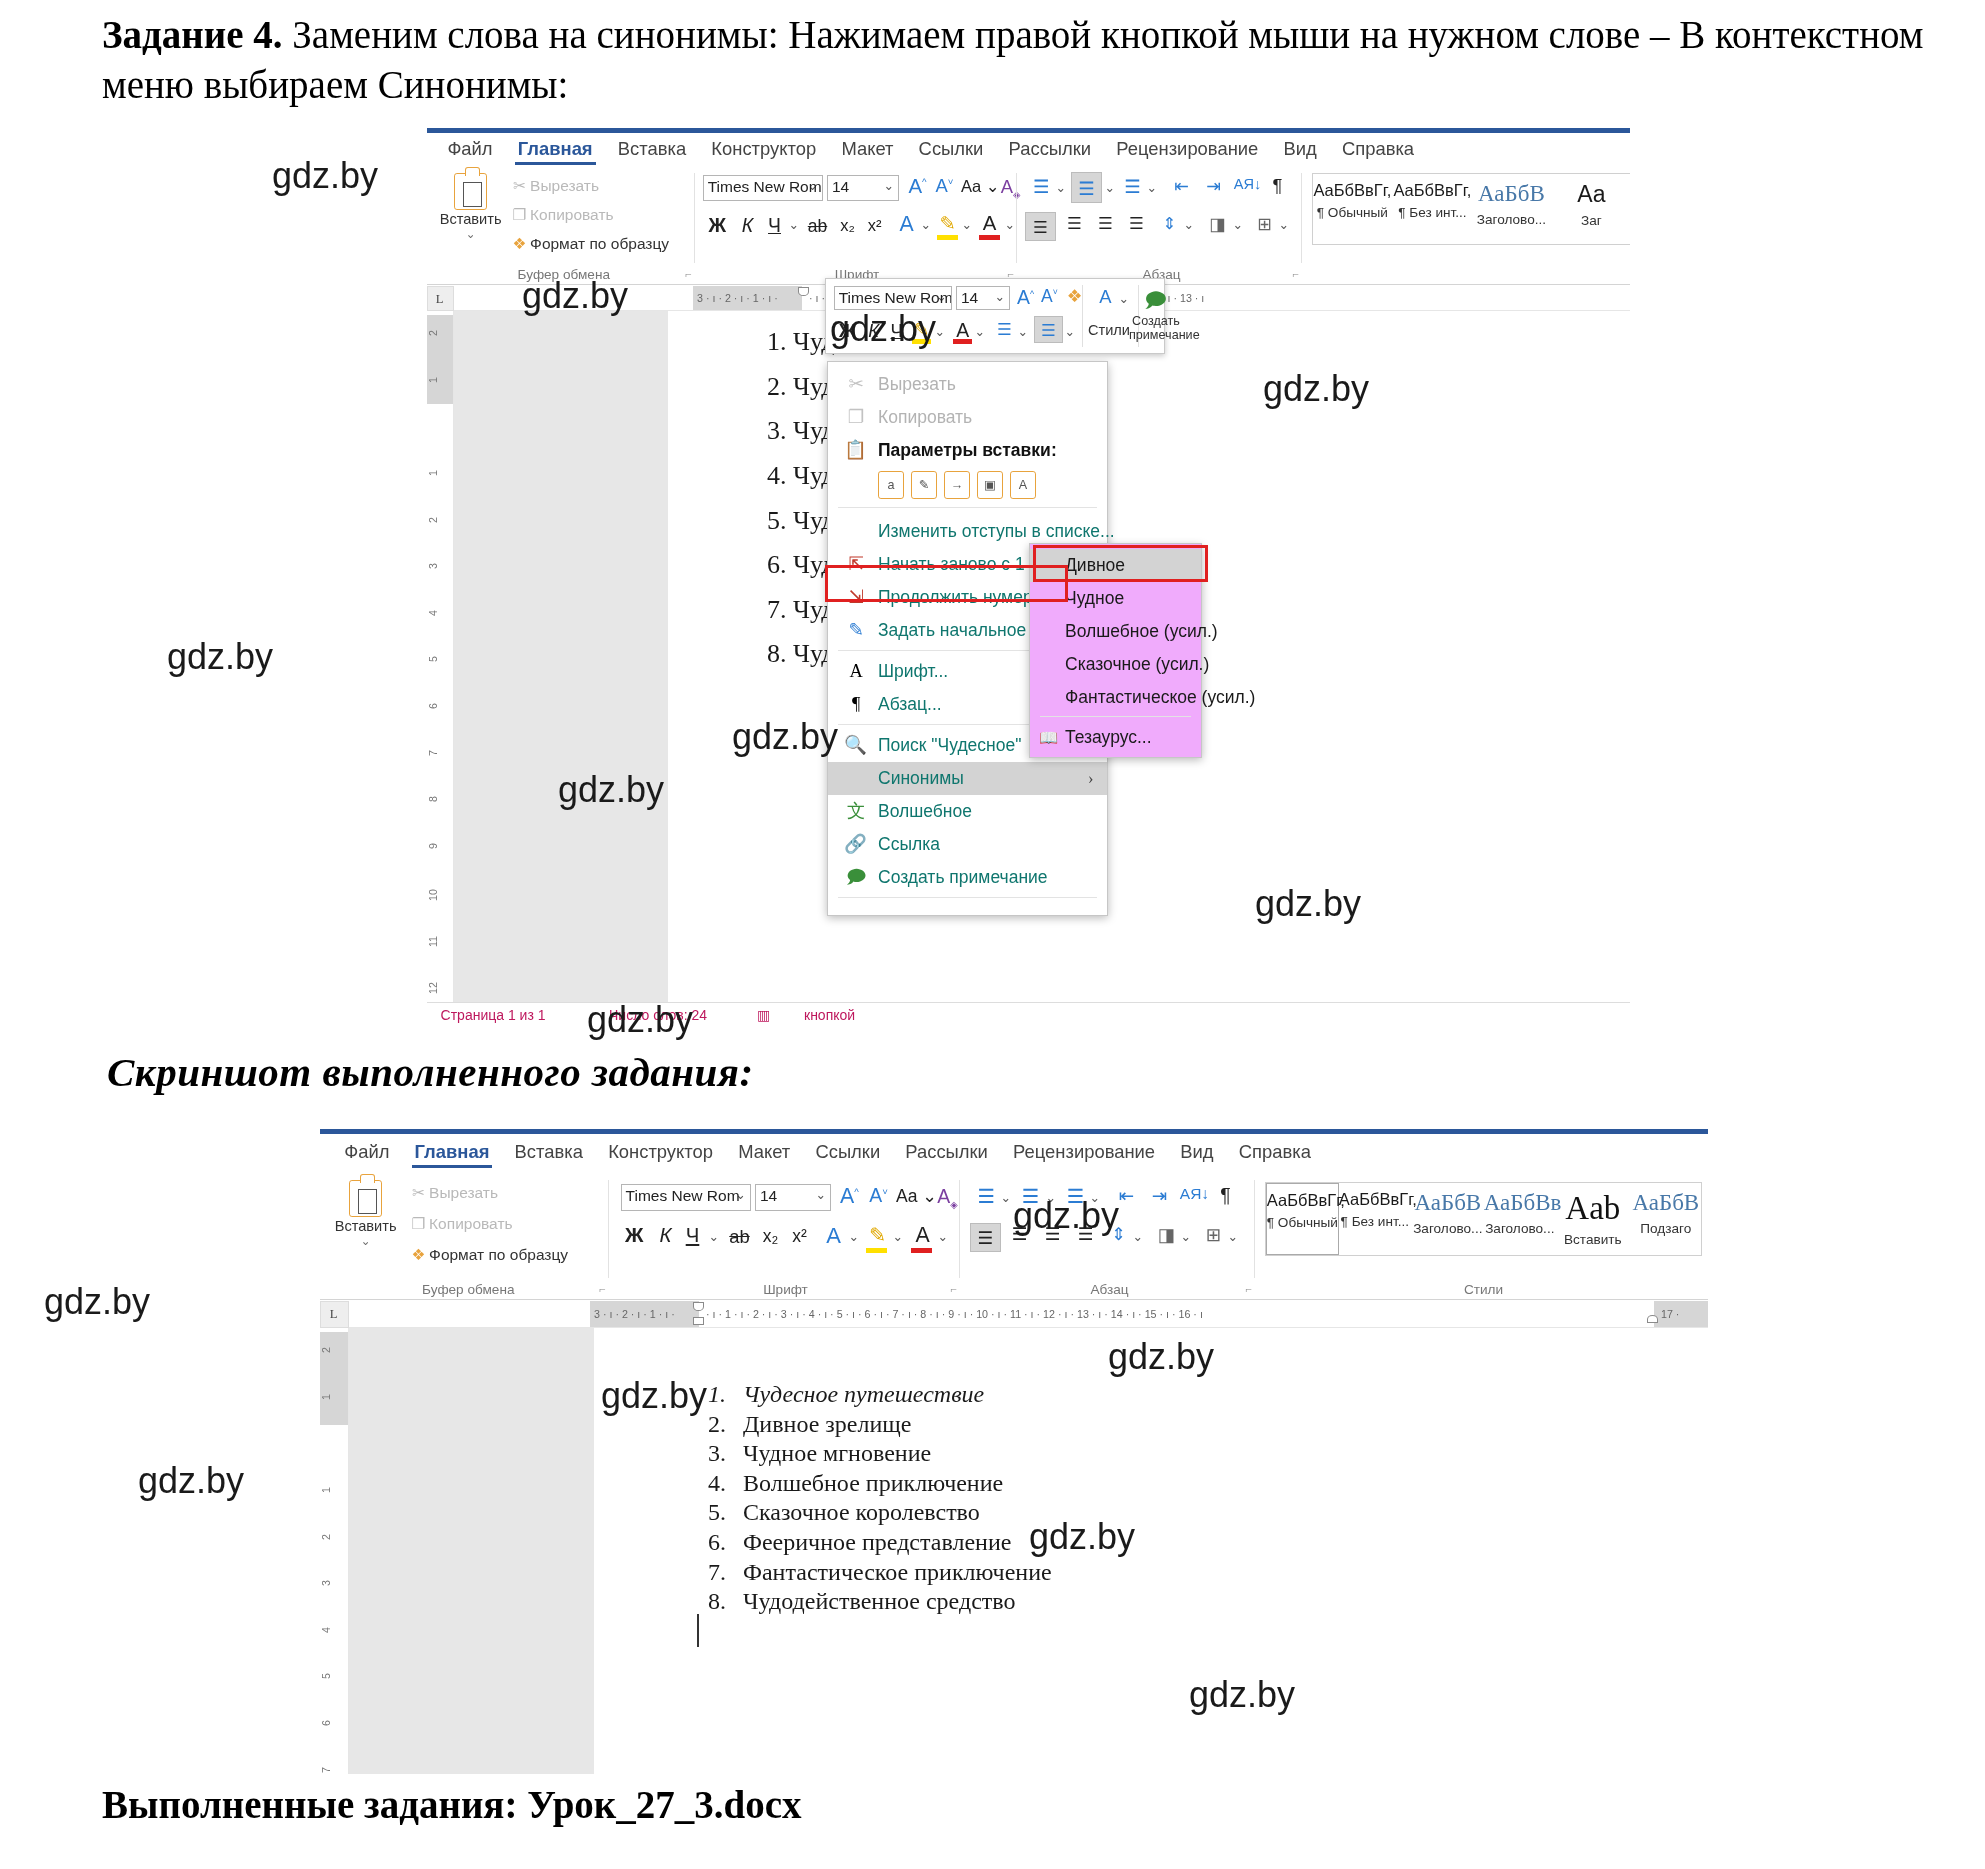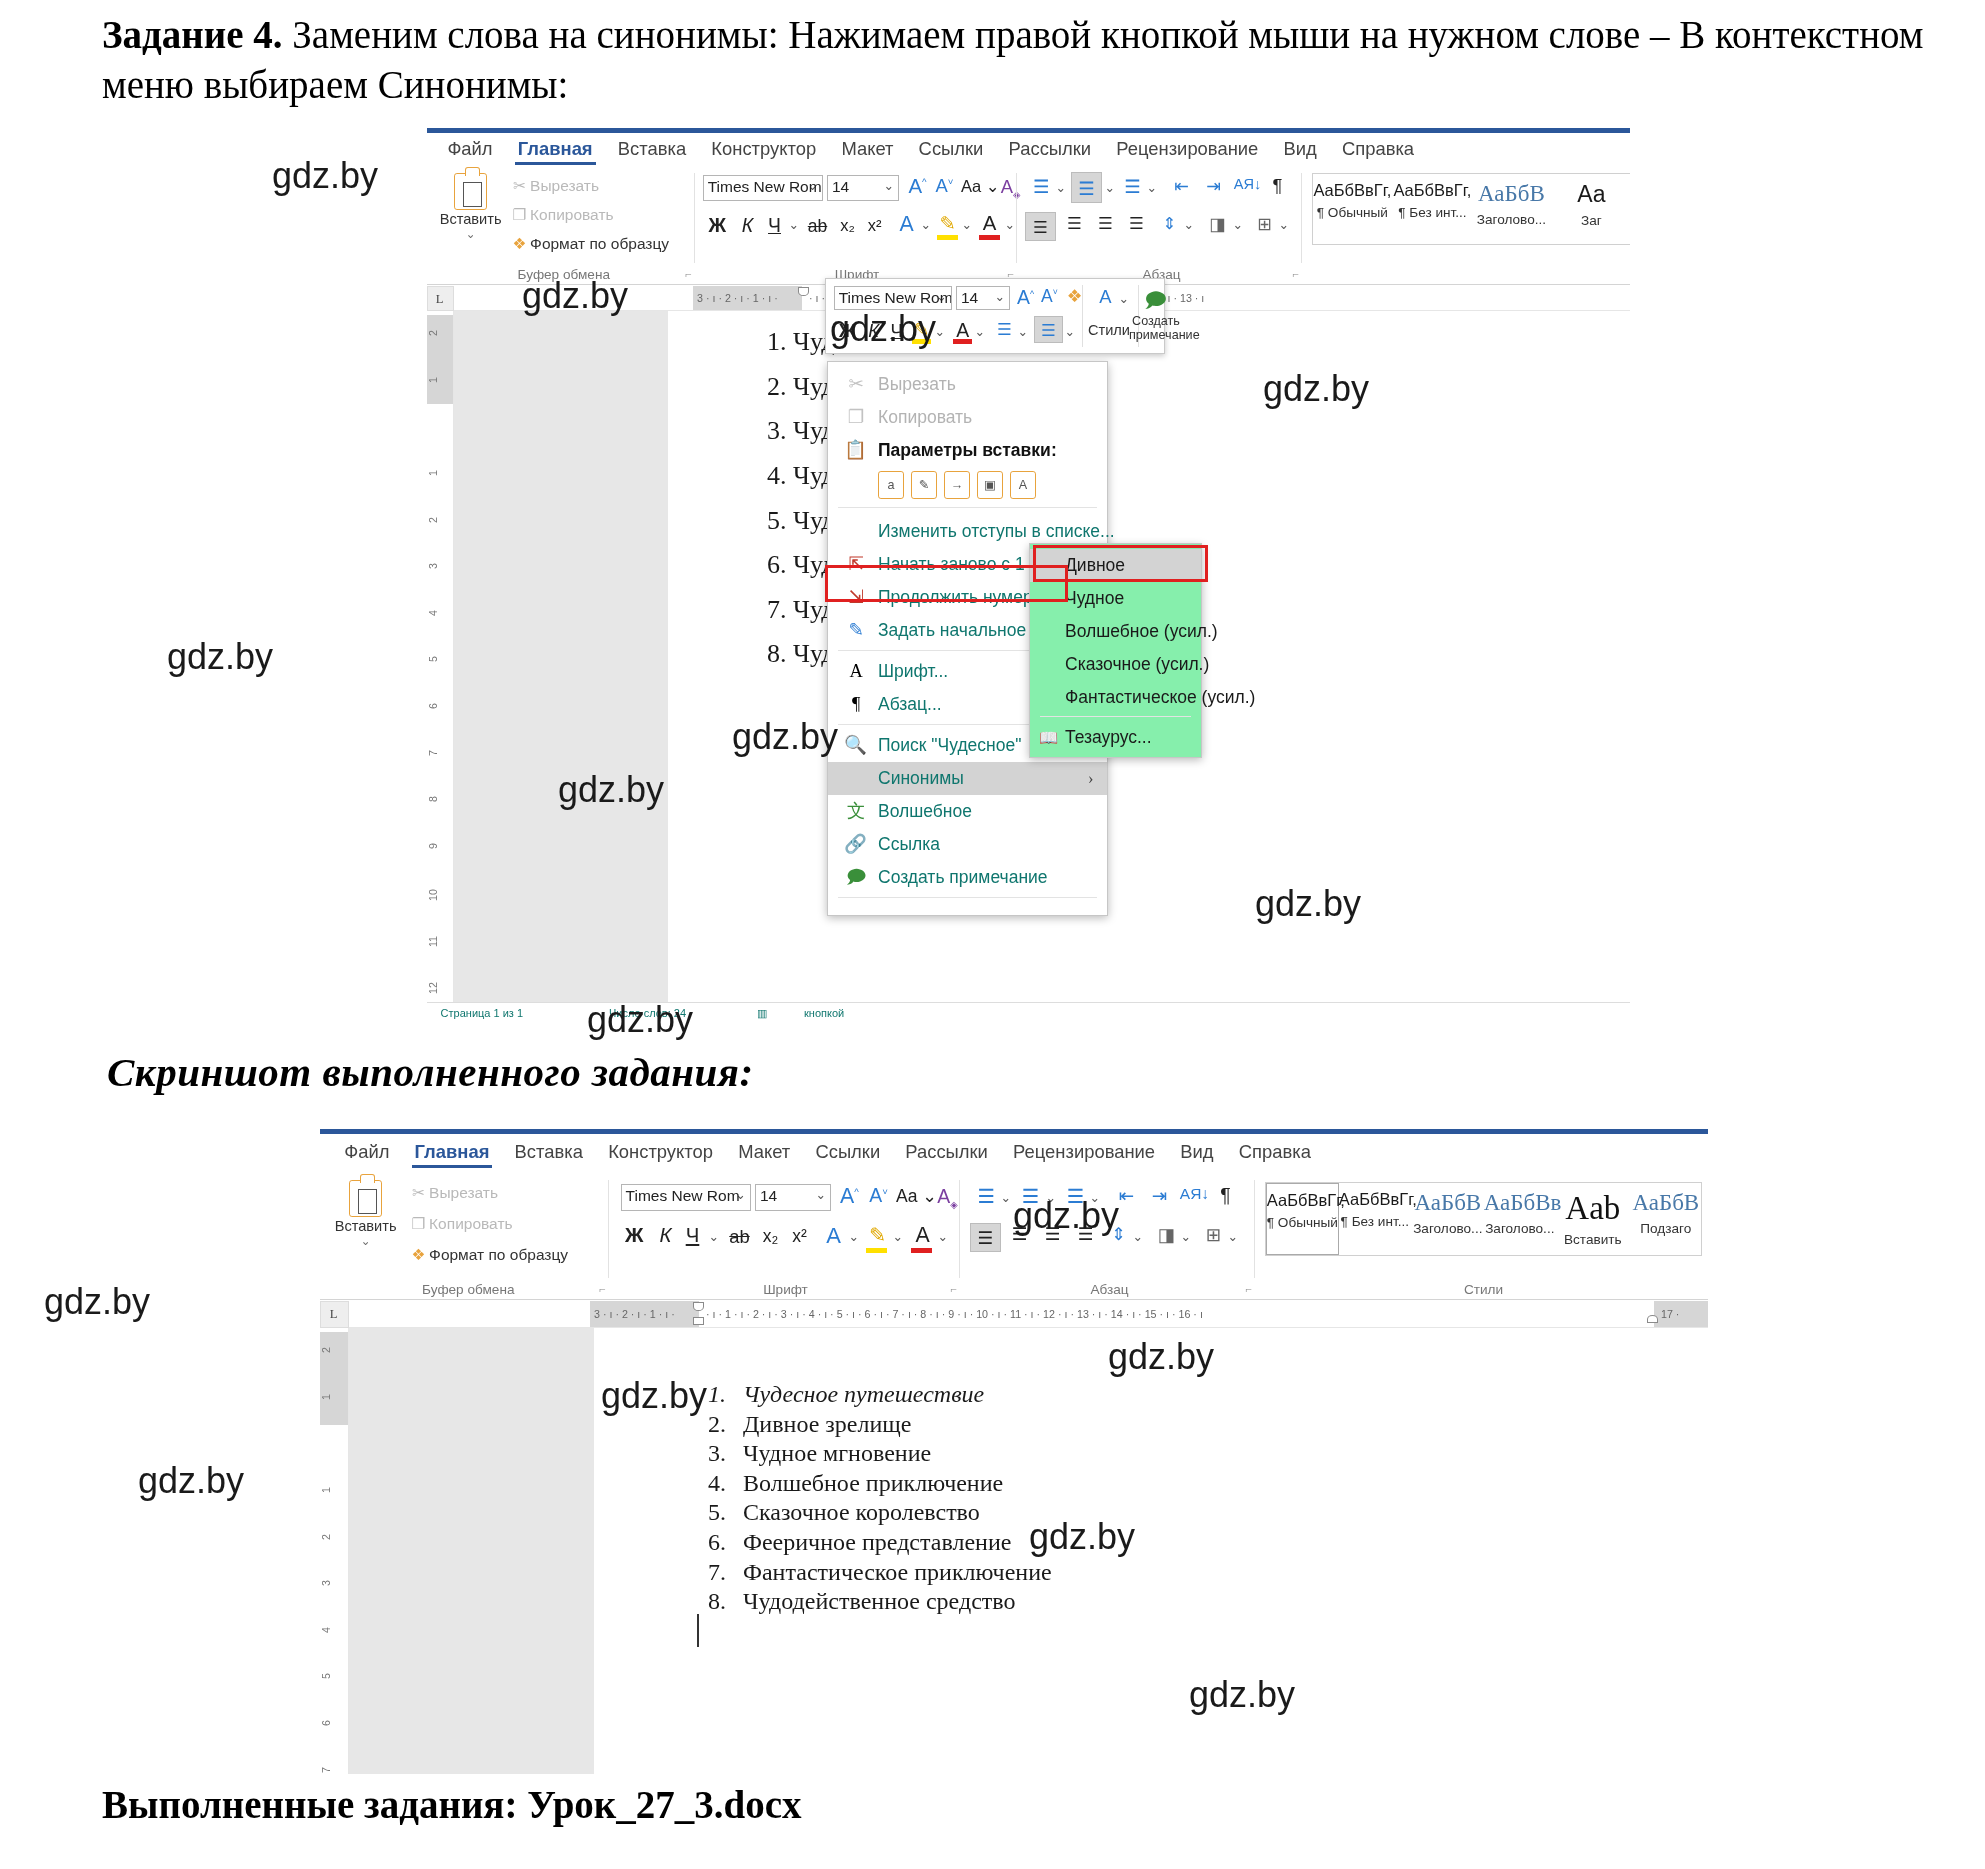--- a/index.html
+++ b/index.html
@@ -193,21 +193,21 @@
     writing-mode:vertical-rl; transform:rotate(180deg);
     font-size:10.7px; color:#777;
   }
 
   .canvas-bg{ position:absolute; background:#e7e7e7; }
   .page{ position:absolute; background:#fff; }
 
   
   .statusbar{
     position:absolute; background:#fff; border-top:1px solid #ddd;
-    font-family:"Liberation Sans", sans-serif; font-size:11px; color:#0f766e;
+    font-family:"Liberation Sans", sans-serif; font-size:14px; color:#be185d;
     white-space:nowrap;
   }
   .statusbar span{ position:absolute; top:3.9px; }
 
   
   .doclist{ position:absolute; }
   .doclist .li{
     position:absolute; left:0; white-space:nowrap;
     font-family:"Liberation Serif", serif; color:#1a1a1a;
   }
@@ -263,21 +263,21 @@
     font-style:normal; font-size:12.6px; color:#555; text-align:center;
     font-family:"Liberation Sans", sans-serif; line-height:17.5px;
   }
 
   .redbox{
     position:absolute; border:3.9px solid #e02020; z-index:50; pointer-events:none;
   }
 
   
   .submenu{
-    position:absolute; background:#86efac; border:1px solid #c6c6c6;
+    position:absolute; background:#f0abfc; border:1px solid #c6c6c6;
     box-shadow:0 2.9px 8.7px rgba(0,0,0,.28); z-index:45;padding-left:13px;
   }
   .sub-item{ position:absolute; left:0; right:0; height:33px; }
   .sub-item .sx{
     position:absolute; left:35px; top:0; height:33px; line-height:33px;
     font-family:"Liberation Sans", sans-serif; font-size:17.5px; color:#1a1a1a;
     white-space:nowrap;
   }
   .sub-item.hl{ background:#d3d3d3; }
   .sub-item .sico{

